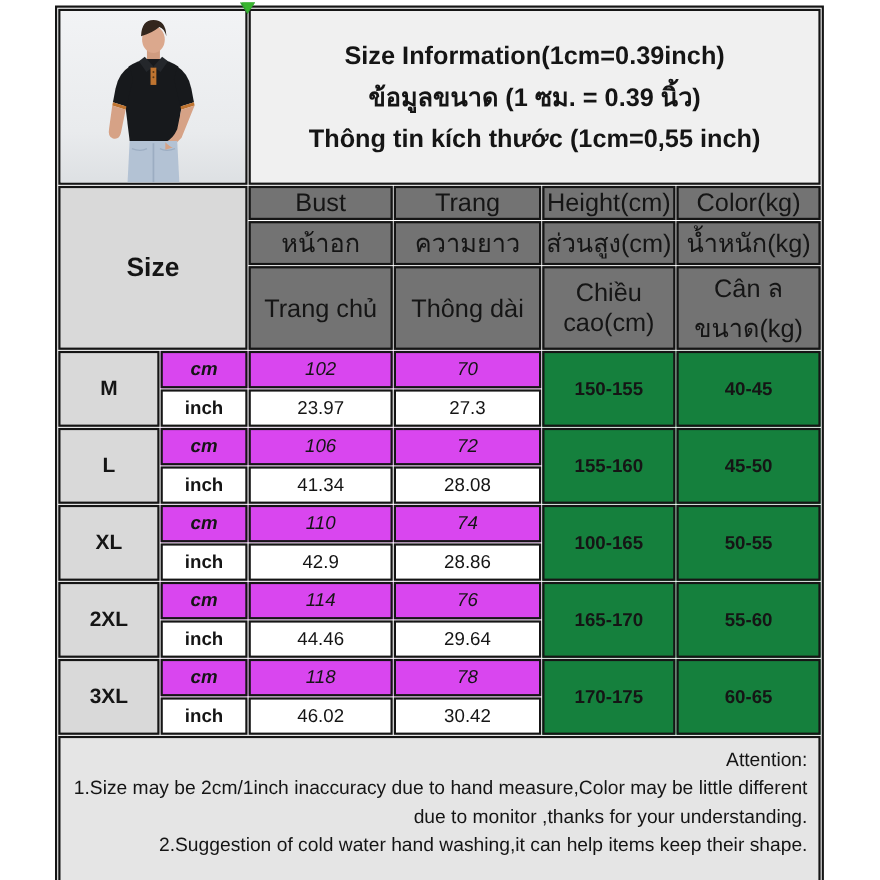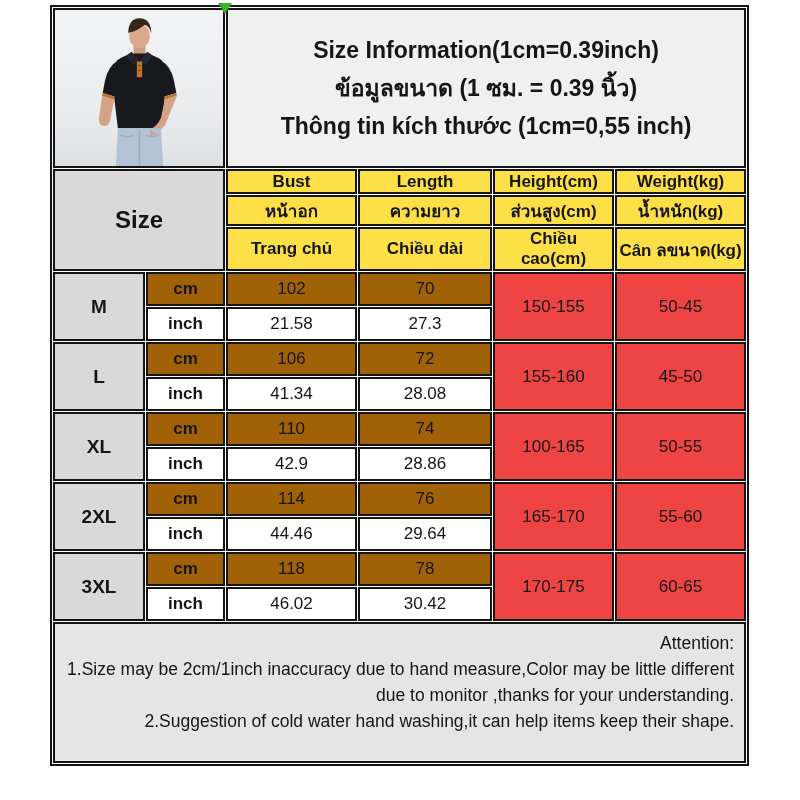--- a/index.html
+++ b/index.html
@@ -37,27 +37,27 @@
   tr.data td     { height: 34px; }
   tr.att td      { height: 141px; }
 
   .photo-cell { background: #eceef0; padding: 0; }
   .photo-cell svg { display: block; width: 100%; height: 100%; }
 
   .title-cell { background: #f0f0f0; }
   .title-line { font-weight: bold; font-size: 23px; line-height: 38px; white-space: nowrap; }
 
   .size-cell  { background: #d9d9d9; font-weight: bold; font-size: 24px; text-align: center; }
-  .hdr-cell   { background: #fde047; font-weight: bold; font-size: 17px; }
+  .hdr-cell   { background: #737373; font-weight: normal; font-size: 23px; }
 
   .label-cell { background: #d9d9d9; font-weight: bold; font-size: 19px; }
   .unit-cell  { font-weight: bold; font-size: 17px; }
   .val-cell   { font-weight: normal; font-size: 17px; }
-  .range-cell { background: #ef4444; font-weight: normal; font-size: 17px; }
-  tr.row-cm  .unit-cell, tr.row-cm  .val-cell { background: #a16207; }
+  .range-cell { background: #15803d; font-weight: bold; font-size: 17px; }
+  tr.row-cm  .unit-cell, tr.row-cm  .val-cell { background: #d946ef; font-style: italic; }
   tr.row-inch .unit-cell, tr.row-inch .val-cell { background: #ffffff; }
 
   .att-cell {
     background: #e5e5e5;
     text-align: right;
     vertical-align: top;
     padding: 6px 10px 0 8px;
     font-size: 17.5px;
     line-height: 26px;
   }
@@ -140,48 +140,48 @@
       <td class="title-cell" colspan="4">
         <div class="title-line">Size Information(1cm=0.39inch)</div>
         <div class="title-line">ข้อมูลขนาด (1 ซม. = 0.39 นิ้ว)</div>
         <div class="title-line">Thông tin kích thước (1cm=0,55 inch)</div>
       </td>
     </tr>
 
     <tr class="hdr">
       <td class="size-cell" colspan="2" rowspan="3">Size</td>
       <td class="hdr-cell">Bust</td>
-      <td class="hdr-cell">Length</td>
+      <td class="hdr-cell">Trang</td>
       <td class="hdr-cell">Height(cm)</td>
-      <td class="hdr-cell">Weight(kg)</td>
+      <td class="hdr-cell">Color(kg)</td>
     </tr>
     <tr class="hdr">
       <td class="hdr-cell">หน้าอก</td>
       <td class="hdr-cell">ความยาว</td>
       <td class="hdr-cell">ส่วนสูง(cm)</td>
       <td class="hdr-cell">น้ำหนัก(kg)</td>
     </tr>
     <tr class="hdr">
       <td class="hdr-cell">Trang chủ</td>
-      <td class="hdr-cell">Chiều dài</td>
+      <td class="hdr-cell">Thông dài</td>
       <td class="hdr-cell">Chiều cao(cm)</td>
       <td class="hdr-cell">Cân ลขนาด(kg)</td>
     </tr>
 
     <tr class="data row-cm">
       <td class="label-cell" rowspan="2">M</td>
       <td class="unit-cell">cm</td>
       <td class="val-cell">102</td>
       <td class="val-cell">70</td>
       <td class="range-cell" rowspan="2">150-155</td>
-      <td class="range-cell" rowspan="2">50-45</td>
-    </tr>
-    <tr class="data row-inch">
-      <td class="unit-cell">inch</td>
-      <td class="val-cell">21.58</td>
+      <td class="range-cell" rowspan="2">40-45</td>
+    </tr>
+    <tr class="data row-inch">
+      <td class="unit-cell">inch</td>
+      <td class="val-cell">23.97</td>
       <td class="val-cell">27.3</td>
     </tr>
 
     <tr class="data row-cm">
       <td class="label-cell" rowspan="2">L</td>
       <td class="unit-cell">cm</td>
       <td class="val-cell">106</td>
       <td class="val-cell">72</td>
       <td class="range-cell" rowspan="2">155-160</td>
       <td class="range-cell" rowspan="2">45-50</td>

